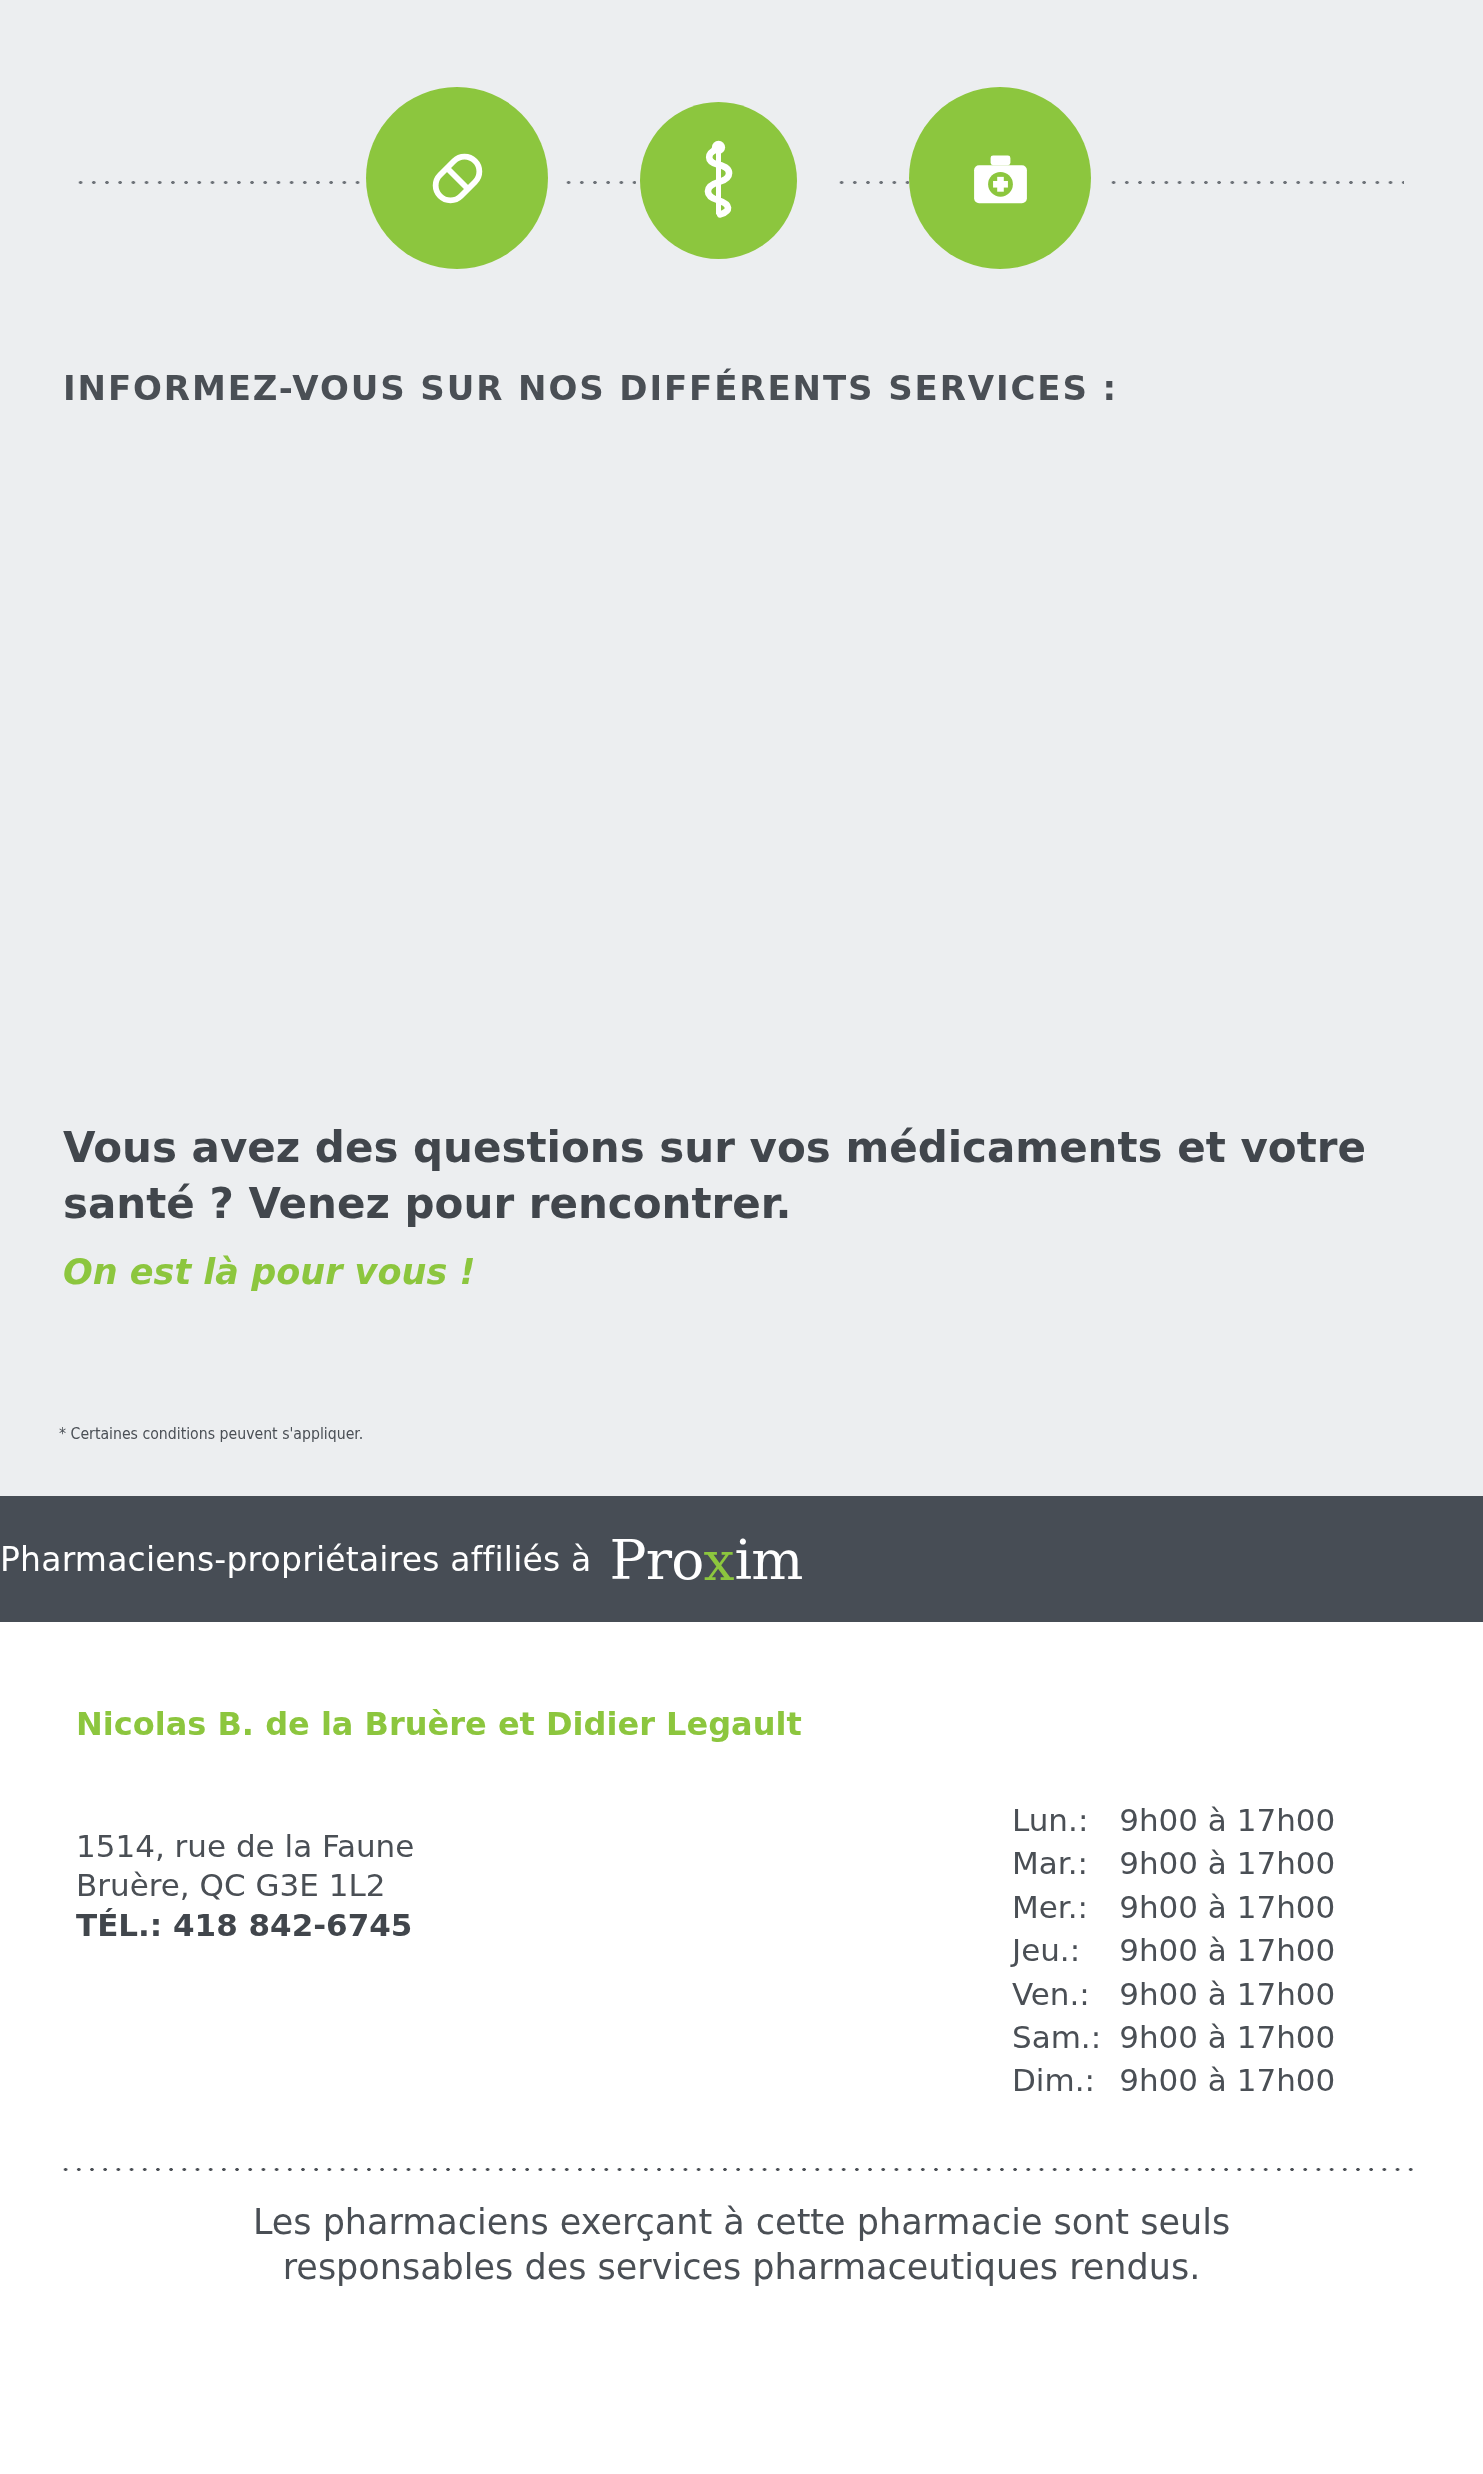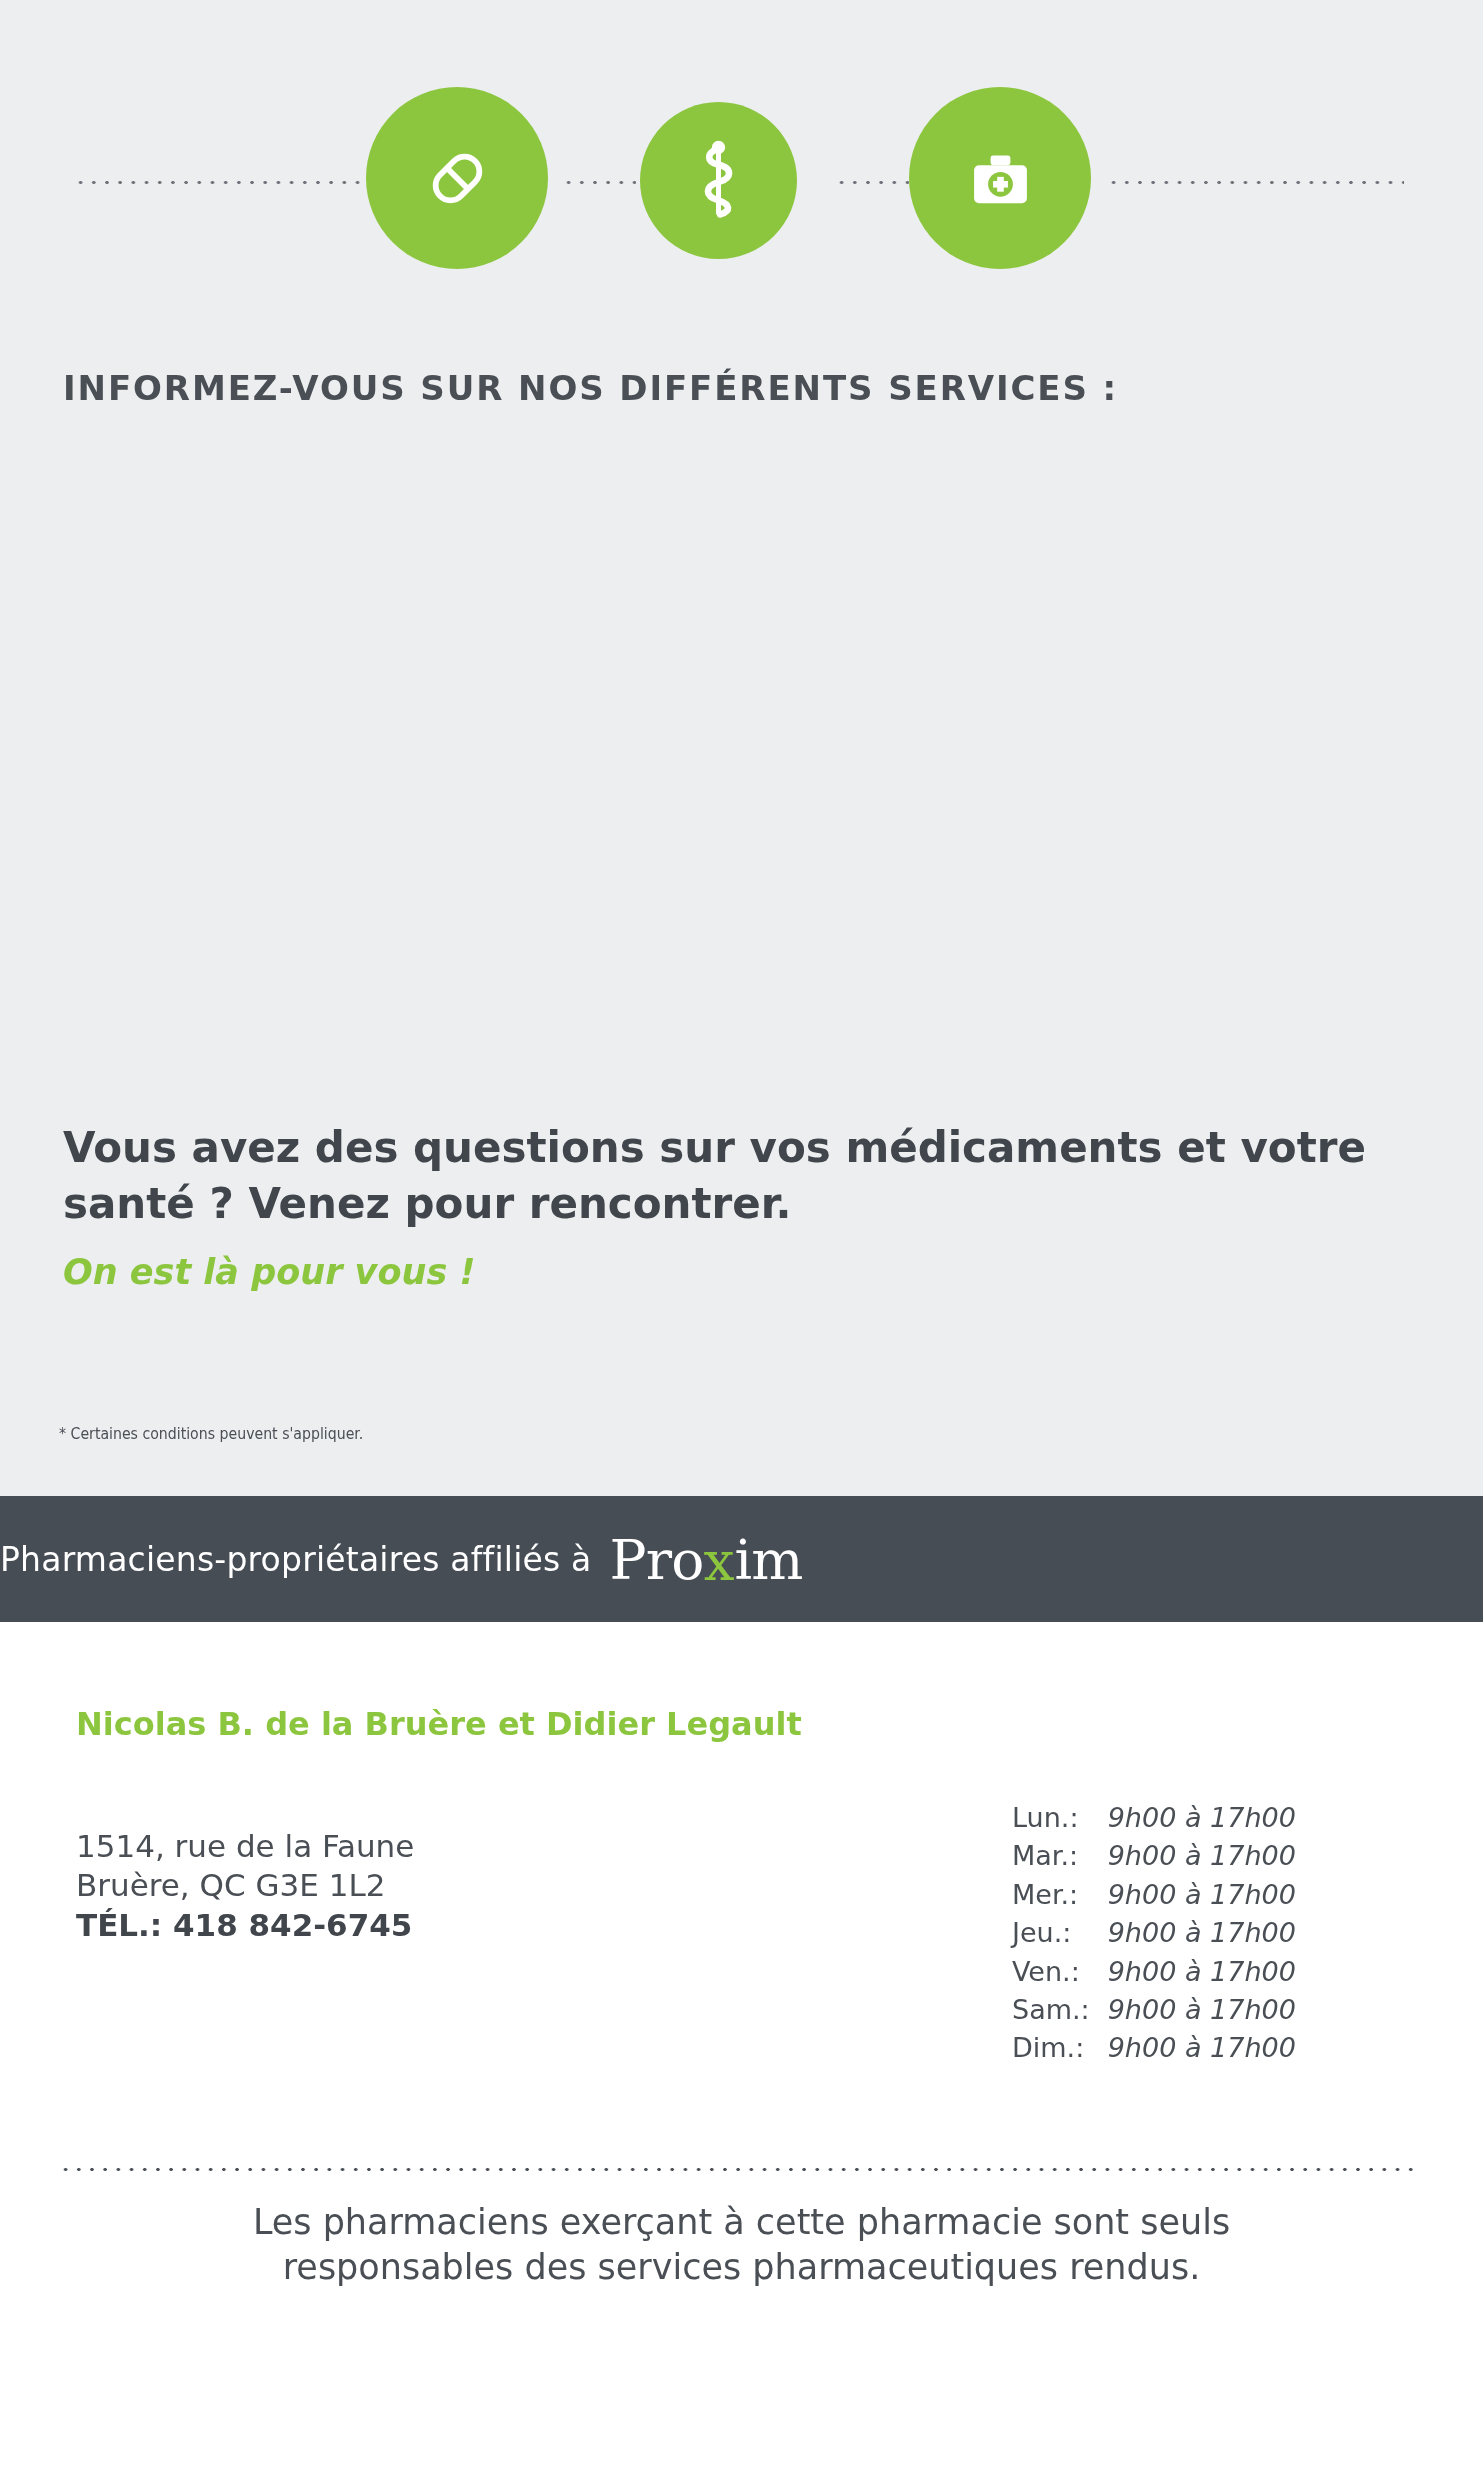--- a/index.html
+++ b/index.html
@@ -175,29 +175,28 @@
     top: 180px;
     font-size: 26.4px;
     color: #4a4f55;
   }
   .hours table {
     border-collapse: collapse;
   }
   .hours td {
     padding: 0 0 7.4px 0;
     white-space: nowrap;
-    font-size: 27px;
+    font-size: 31px;
   }
   .hours td.day {
     text-align: left;
     padding-right: 18px;
   }
   .hours td.val {
     text-align: right;
-    font-style: italic;
   }
 
   .dotted-sep {
     position: absolute;
     left: 59px;
     top: 545px;
     width: 1363px;
     height: 5px;
     background-image: radial-gradient(circle, #4a4f55 1.6px, rgba(0,0,0,0) 1.8px);
     background-size: 13.2px 5px;

